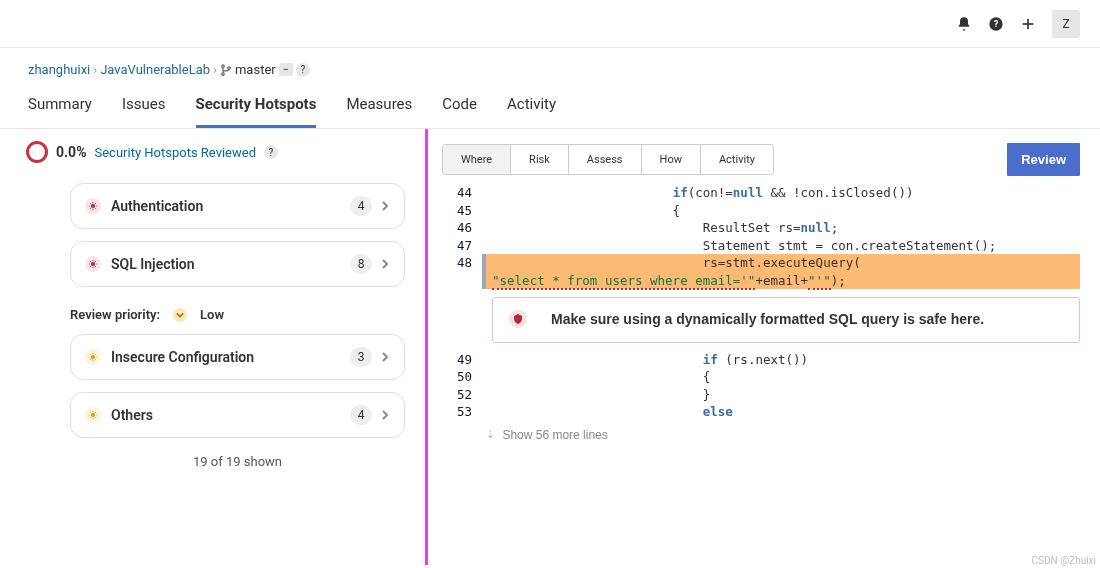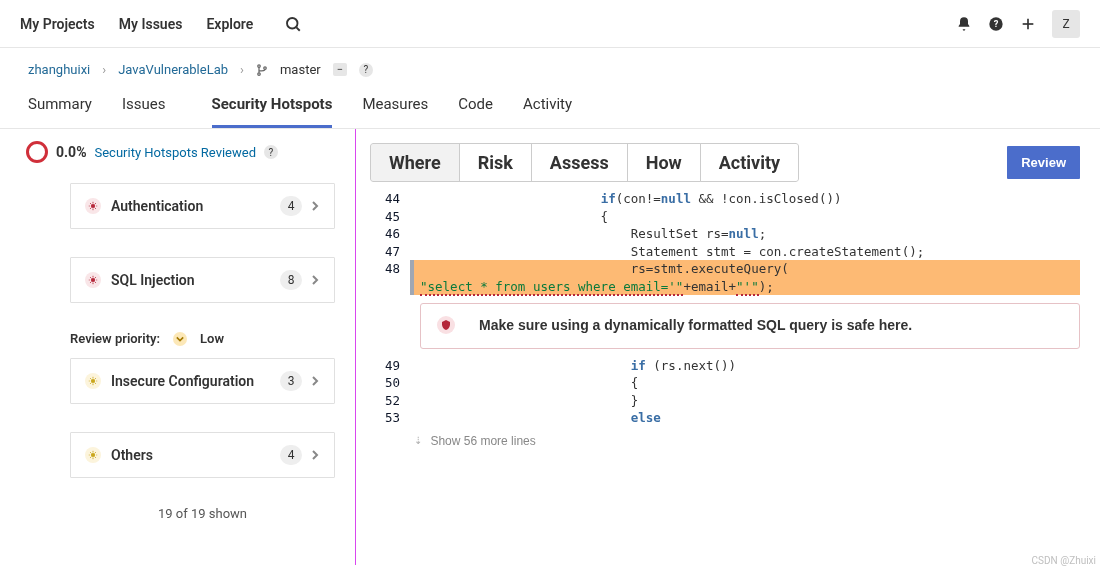--- a/index.html
+++ b/index.html
@@ -3,54 +3,54 @@
 <meta charset="utf-8">
 <style>
 * { box-sizing: border-box; margin: 0; padding: 0; }
 body { font-family: -apple-system, BlinkMacSystemFont, "Segoe UI", Roboto, Helvetica, Arial, sans-serif; font-size: 13px; color: #333; width: 1100px; height: 568px; overflow: hidden; }
 .topnav { display: flex; align-items: center; padding: 0 20px; height: 48px; border-bottom: 1px solid #e6e6e6; }
 .topnav .nav-links { display: flex; gap: 24px; align-items: center; }
 .topnav .nav-link { font-weight: 600; color: #333; font-size: 14px; cursor: pointer; }
 .topnav .spacer { flex: 1; }
 .topnav .icon-btn { width: 32px; height: 32px; display: flex; align-items: center; justify-content: center; cursor: pointer; color: #333; }
 .topnav .avatar { width: 28px; height: 28px; background:#e6e6e6; display:flex; align-items:center; justify-content:center; font-size:12px; border-radius:3px; margin-left:8px; }
-.breadcrumb { display:flex; align-items:center; gap:12px; padding: 14px 28px 4px; font-size:13px; }
+.breadcrumb { display:flex; align-items:center; gap:3px; padding: 14px 28px 4px; font-size:13px; }
 .breadcrumb a { color:#236a97; text-decoration:none; cursor:pointer; }
 .breadcrumb .sep { color:#999; }
 .bc-icon { color:#666; display:inline-flex; align-items:center; }
 .bc-plusminus { background:#e6e6e6; padding:0 4px; border-radius:2px; font-size:11px; cursor:pointer; }
 .bc-help { background:#e6e6e6; border-radius:50%; width:14px; height:14px; display:inline-flex; align-items:center; justify-content:center; font-size:10px; cursor:pointer; }
 .subtabs { display:flex; gap:30px; padding: 14px 28px 0; border-bottom:1px solid #e6e6e6; font-size:15px; }
 .subtab { padding-bottom:12px; cursor:pointer; color:#333; }
-.subtab.active { font-weight:700; border-bottom:3px solid #4b6dcb;margin-left:16px; }
+.subtab.active { font-weight:700; border-bottom:3px solid #4b6dcb; }
 .main { display:flex; height:calc(568px - 48px - 38px - 46px); }
-.left-pane { width:356px; border-right:1px solid #d946ef; position:relative; overflow-y:auto; padding: 12px 20px 12px 70px; }
+.left-pane { width:428px; border-right:3px solid #d946ef; position:relative; overflow-y:auto; padding: 12px 20px 12px 70px; }
 .left-pane::-webkit-scrollbar { width:10px; }
 .left-pane::-webkit-scrollbar-thumb { background:#c0c0c0; border-radius:5px; }
 .reviewed-row { display:flex; align-items:center; gap:8px; margin-bottom:20px; margin-left:-50px; padding-left:50px; }
 .reviewed-circle { width:22px; height:22px; border:3px solid #d02f3a; border-radius:50%; flex-shrink:0; margin-left:-44px; }
 .reviewed-pct { font-weight:700; font-size:14px; }
 .reviewed-label { color:#0369a1; font-size:13px; }
 .reviewed-help { width:14px; height:14px; border-radius:50%; background:#e6e6e6; display:inline-flex; align-items:center; justify-content:center; font-size:10px; cursor:pointer; }
-.cat-card { border:1px solid #e0e0e0; border-radius:1px; padding:12px 14px; margin-bottom:28px; display:flex; align-items:center; cursor:pointer; }
+.cat-card { border:1px solid #e0e0e0; border-radius:13px; padding:12px 14px; margin-bottom:12px; display:flex; align-items:center; cursor:pointer; }
 .cat-icon { width:16px; height:16px; border-radius:50%; background:#f9e6e8; display:flex; align-items:center; justify-content:center; margin-right:10px; flex-shrink:0; }
 .cat-icon.red svg { color:#b5273a; }
 .cat-icon.yellow { background:#fcf4dc; }
 .cat-icon.yellow svg { color:#c9a61c; }
 .cat-label { flex:1; font-weight:600; font-size:14px; }
 .cat-count { background:#eee; border-radius:10px; min-width:22px; height:20px; display:flex; align-items:center; justify-content:center; font-size:12px; margin-right:8px; }
 .cat-chev { color:#888; }
 .priority-header { margin:20px 0 12px; font-weight:600; font-size:13px; display:flex; align-items:center; gap:13px; }
 .priority-chev { width:14px; height:14px; border-radius:50%; background:#fce8b8; display:inline-flex; align-items:center; justify-content:center; }
 .priority-chev svg { width:8px; height:8px; color:#a37800; }
 .shown-count { text-align:center; color:#555; margin-top:16px; font-size:13px; }
 .right-pane { flex:1; padding:14px 20px 10px 14px; overflow:hidden; display:flex; flex-direction:column; position:relative; }
 .tab-row { display:flex; align-items:center; gap:0; margin-bottom:8px; }
 .seg-tabs { display:flex; border-radius:3px; overflow:hidden; }
-.seg-tab { border:1px solid #ccc; padding:8px 18px; font-size:18px; font-weight:700; cursor:pointer; background:#fff; margin-left:-1px; }
+.seg-tab { border:1px solid #ccc; padding:8px 18px; font-size:11px; font-weight:400; cursor:pointer; background:#fff; margin-left:-1px; }
 .seg-tab:first-child { margin-left:0; border-radius:3px 0 0 3px; }
 .seg-tab:last-child { border-radius:0 3px 3px 0; }
 .seg-tab.active { background:#f2f2f2; }
 .review-btn { margin-left:auto; background:#4b6dcb; color:#fff; font-weight:700; border:none; padding:9px 14px; border-radius:1px; font-size:13px; cursor:pointer; }
 .code-area { flex:1; overflow:auto; font-family: "SF Mono", Menlo, Consolas, monospace; font-size:12.5px; line-height:1.4; }
 .code-line { display:flex; }
 .gutter { width:40px; text-align:right; padding-right:10px; color:#0f172a; user-select:none; flex-shrink:0; }
 .line-marker { width:4px; flex-shrink:0; }
 .code-text { white-space:pre; padding-left:6px; flex:1; }
 .hl-bg { background:#fdba74; }
@@ -62,31 +62,20 @@
 .issue-bug-icon { width:18px; height:18px; background:#f9e0e3; border-radius:50%; display:flex; align-items:center; justify-content:center; flex-shrink:0; }
 .issue-bug-icon svg { color:#b5273a; }
 .show-more { color:#888; font-size:12px; padding:6px 0 6px 44px; cursor:pointer; display:flex; align-items:center; gap:8px; font-family: -apple-system, sans-serif; }
 .show-more .exp-icon { color:#aaa; font-size:10px; }
 .watermark { position:absolute; right:4px; bottom:2px; font-size:10px; color:#bfbfbf; pointer-events:none; }
 </style>
 </head>
 <body>
 
 <div class="topnav">
-  <div class="nav-links">
-    <span class="nav-link">My Projects</span>
-    <span class="nav-link">My Issues</span>
-    <span class="nav-link">Explore</span>
-    <span class="icon-btn">
-      <svg width="18" height="18" viewBox="0 0 24 24" fill="none" stroke="currentColor" stroke-width="2.5">
-          <circle cx="11" cy="11" r="7"></circle>
-          <line x1="21" y1="21" x2="16.5" y2="16.5"></line>
-        </svg>
-    </span>
-  </div>
   <div class="spacer"></div>
   <span class="icon-btn">
     <svg width="16" height="16" viewBox="0 0 24 24" fill="currentColor">
         <path d="M12 2a6 6 0 0 0-6 6v4l-2 3v1h16v-1l-2-3V8a6 6 0 0 0-6-6zm-2 18a2 2 0 0 0 4 0h-4z"></path>
       </svg>
   </span>
   <span class="icon-btn">
     <svg width="16" height="16" viewBox="0 0 24 24" fill="currentColor">
         <circle cx="12" cy="12" r="10"></circle>
         <text x="12" y="17" text-anchor="middle" fill="#fff" font-size="14" font-weight="bold">?</text>

